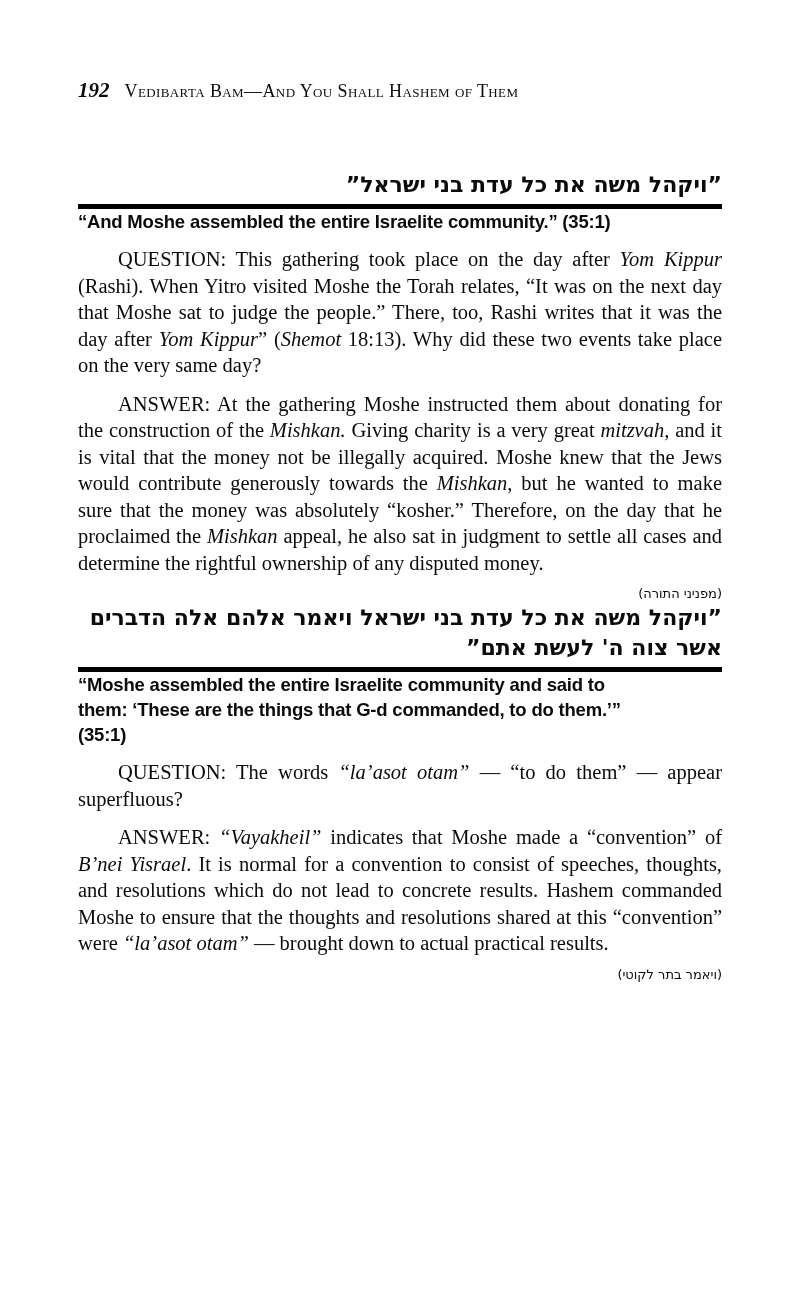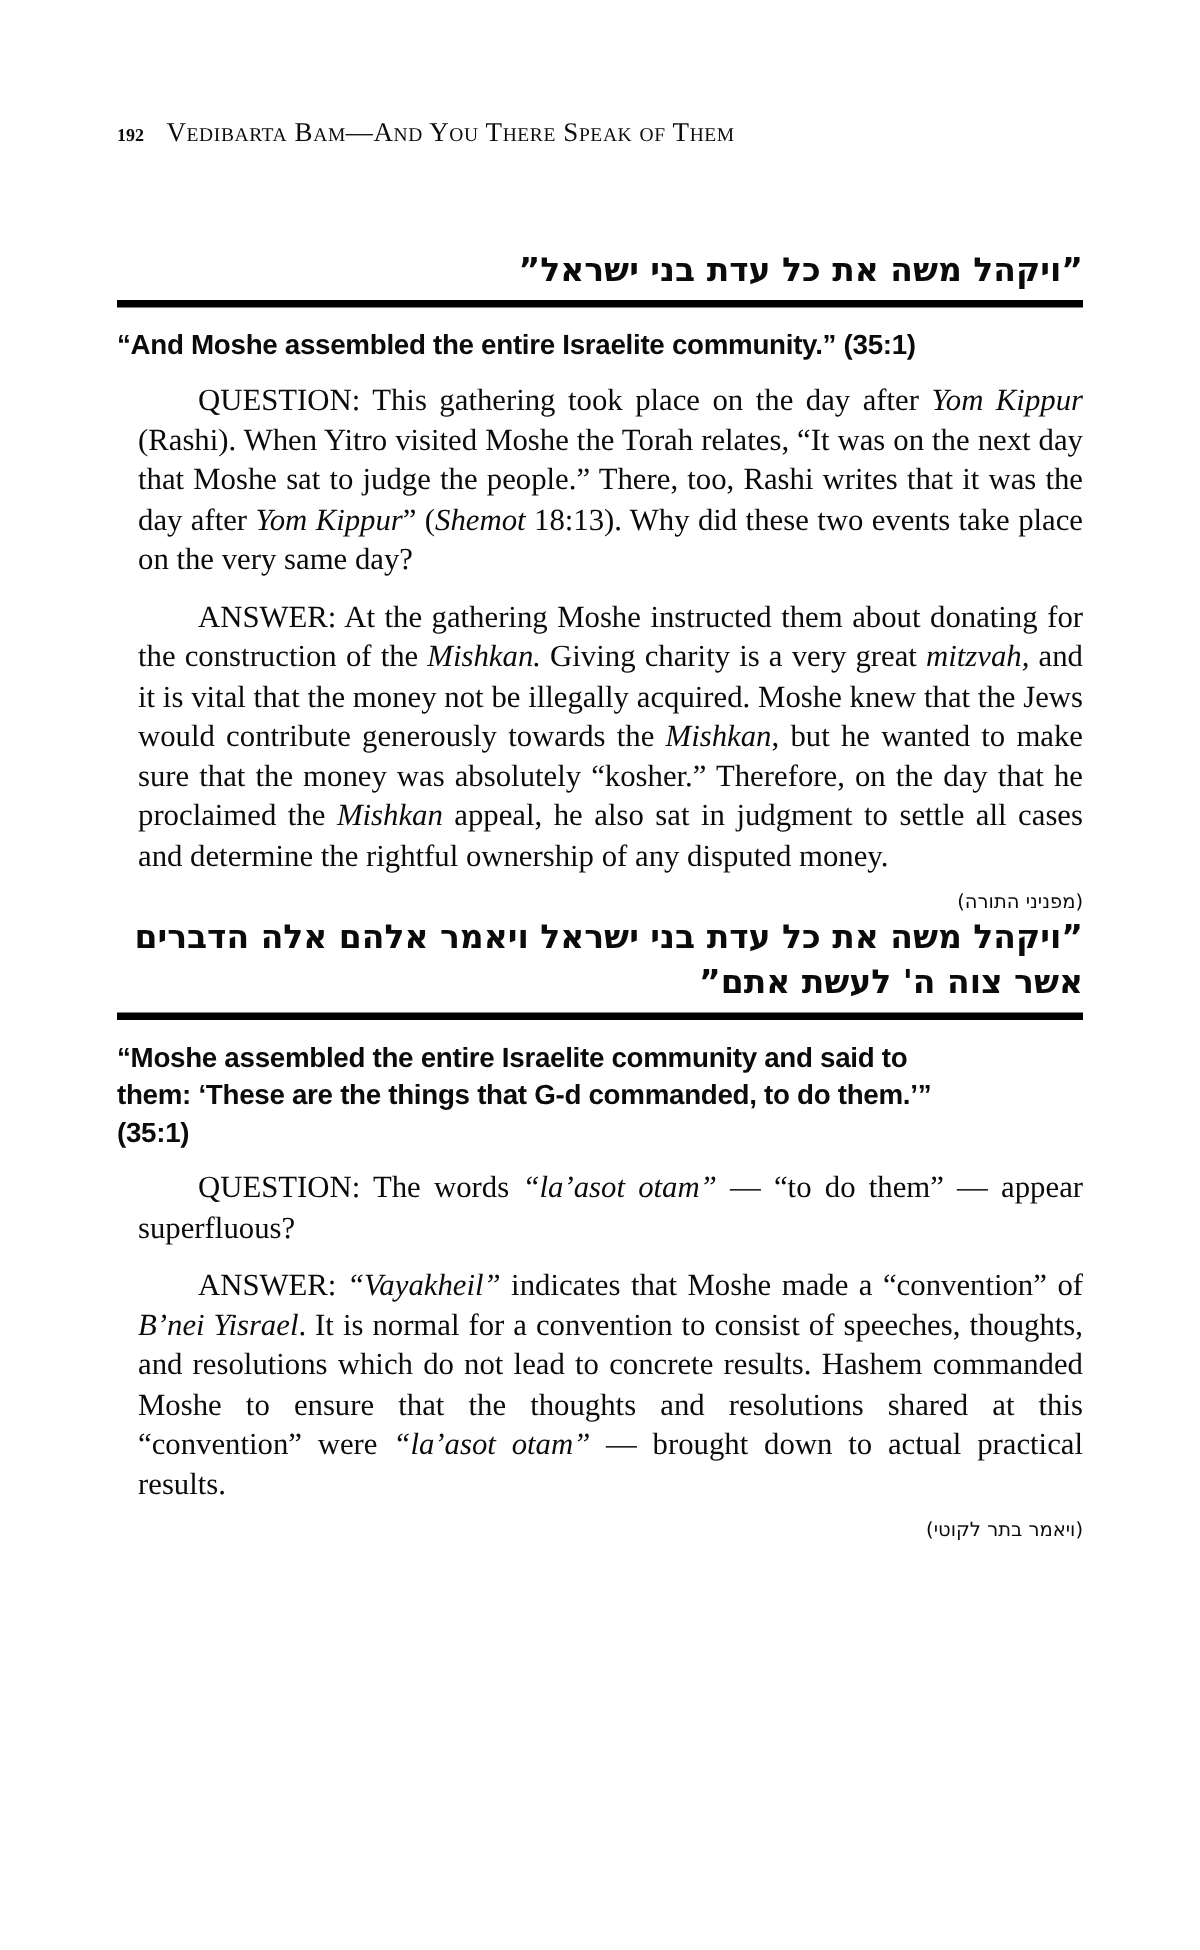--- a/index.html
+++ b/index.html
@@ -19,21 +19,22 @@
   
   .runhead {
     display: flex;
     align-items: baseline;
     gap: 15px;
     white-space: nowrap;
   }
   .pagenum {
     font-family: "Liberation Serif", serif;
     font-weight: 700;
-    font-size: 12px;
+    font-size: 21px;
+    font-style: italic;
   }
   .runtitle {
     font-family: "Liberation Serif", serif;
     font-variant: small-caps;
     font-size: 18px;
     letter-spacing: 0.4px;
   }
   
   .heb {
     font-family: "DejaVu Sans", sans-serif;
@@ -49,51 +50,50 @@
     background: #000000;
     margin-top: 4px;
   }
   
   .trans {
     font-family: "Liberation Sans", sans-serif;
     font-weight: 700;
     font-size: 18.5px;
     line-height: 25px;
     letter-spacing: -0.2px;
-    margin-top: 12px;
+    margin-top: 0;
   }
   
   .body {
     font-family: "Liberation Serif", serif;
     font-size: 20.5px;
     line-height: 26.5px;
     text-align: justify;
     text-indent: 40px;
     margin-top: 12px;
-    margin-left: 14px;
   }
   .body em { font-style: italic; }
   
   .cite {
     font-family: "DejaVu Sans", sans-serif;
     font-size: 13px;
     line-height: 18px;
     text-align: right;
     margin-top: 9px;
   }
 </style>
 </head>
 <body>
 
 <div class="page">
   <div class="content">
 
     <header class="runhead">
       <span class="pagenum">192</span>
-      <span class="runtitle">Vedibarta Bam—And You There Speak of Them</span>
+      <span class="runtitle">Vedibarta Bam—And You Shall Hashem of Them</span>
     </header>
 
     <section class="sec1">
       <div class="heb" dir="rtl">
           <div>”ויקהל משה את כל עדת בני ישראל”</div>
         </div>
       <div class="rule"></div>
       <div class="trans">
           <div>“And Moshe assembled the entire Israelite community.” (35:1)</div>
         </div>

